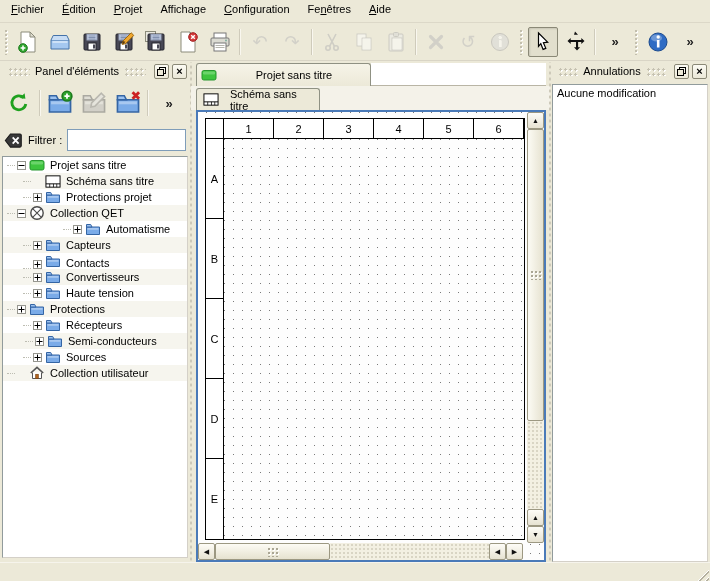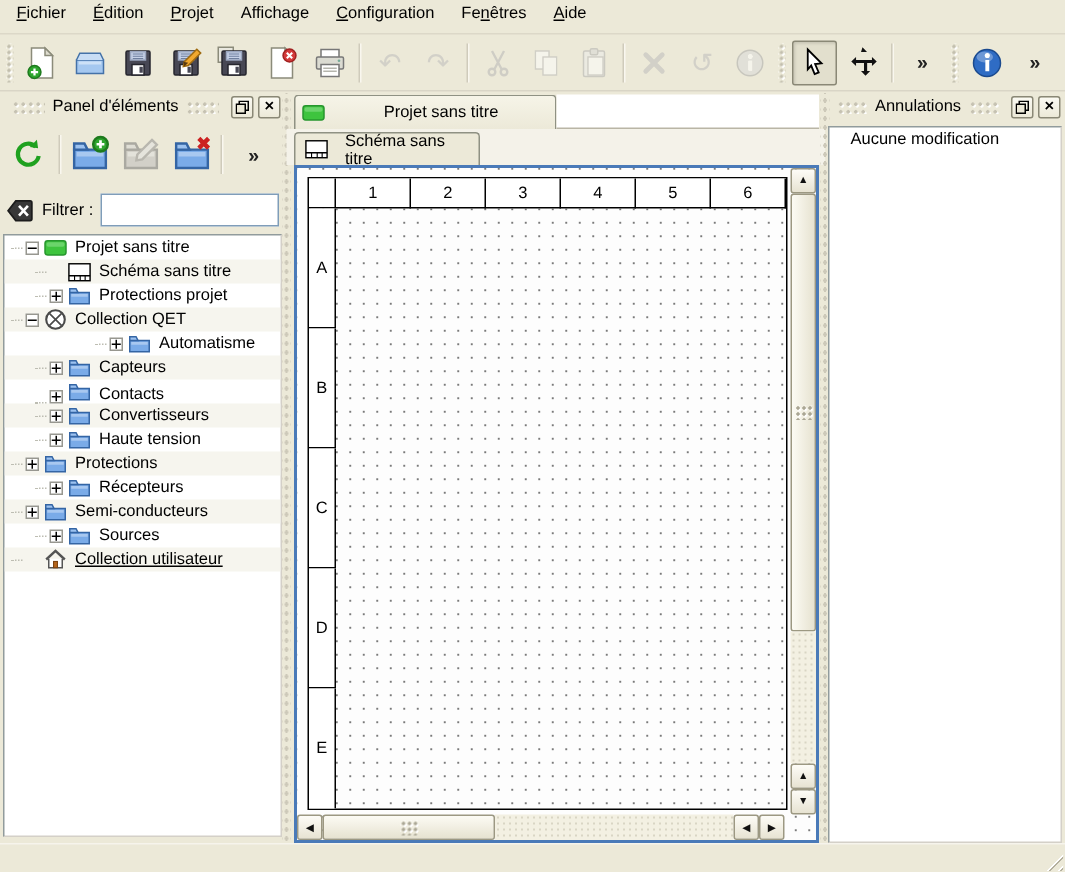--- a/index.html
+++ b/index.html
@@ -45,21 +45,21 @@
   #filter-input{flex:1;height:18px;border:1px solid #7f9db9;background:#fff;font:inherit;padding:1px 3px;min-width:10px}
   #tree{left:2px;top:156px;width:184px;height:400px;overflow:hidden}
   .tree-row{height:16px;display:flex;align-items:center;white-space:nowrap}
   .tree-row.alt{background:#f6f5ee}
   .expander{width:9px;height:9px;box-sizing:border-box;border:1px solid #979790;background:#fff;
             display:inline-flex;align-items:center;justify-content:center;flex:none;margin-right:3px}
   .tree-ico{width:16px;height:16px;flex:none;margin-right:5px;display:inline-flex;align-items:center;justify-content:center}
   .stub{border-top:1px dotted #bdbdb2;width:8px;flex:none;margin-right:2px}
 
   #dock-right{left:552px;top:62px;width:156px;height:500px}
-  #undo-list{left:552px;top:84px;width:156px;height:478px;box-sizing:border-box;padding:2px 14px}
+  #undo-list{left:552px;top:84px;width:156px;height:478px;box-sizing:border-box;padding:2px 4px}
 
   .splitter{top:62px;width:6px;height:500px;
       background-image:radial-gradient(#cdc9b9 1px,transparent 1.2px);background-size:4px 6px;background-position:1px 2px}
 
   
   #tabrow1{left:191px;top:62px;width:359px;height:24px}
   #tab-project{position:absolute;left:5px;top:1px;width:175px;height:23px;box-sizing:border-box;
       border:1px solid #8f9183;border-bottom:none;border-radius:3px 3px 0 0;background:linear-gradient(#f6f4e8,#ece9d8);
       display:flex;align-items:center;padding:0 4px}
   #tab-project .lbl{flex:1;text-align:center}
@@ -489,55 +489,55 @@
       </span>
       <span class="tree-ico">
         <svg width="16" height="16" viewBox="0 0 16 16">
           <path d="M1.5 6h13v7.5h-13z" fill="#7aabe8" stroke="#3465a4"></path>
           <path d="M1.5 6V3.5h4.2L7 6z" fill="#9cc2f0" stroke="#3465a4"></path>
           <path d="M2.5 7h11v1.8h-11z" fill="#fff" opacity=".35"></path>
         </svg>
       </span>
       <span>Récepteurs</span>
     </div>
+    <div class="tree-row alt" style="padding-left: 22px;">
+      <span class="stub"></span>
+      <span class="expander">
+        <svg width="7" height="7" viewBox="0 0 7 7">
+          <path d="M0.5 3.5h6" stroke="#000"></path>
+          <path d="M3.5 0.5v6" stroke="#000"></path>
+        </svg>
+      </span>
+      <span class="tree-ico">
+        <svg width="16" height="16" viewBox="0 0 16 16">
+          <path d="M1.5 6h13v7.5h-13z" fill="#7aabe8" stroke="#3465a4"></path>
+          <path d="M1.5 6V3.5h4.2L7 6z" fill="#9cc2f0" stroke="#3465a4"></path>
+          <path d="M2.5 7h11v1.8h-11z" fill="#fff" opacity=".35"></path>
+        </svg>
+      </span>
+      <span>Semi-conducteurs</span>
+    </div>
+    <div class="tree-row" style="padding-left: 20px;">
+      <span class="stub"></span>
+      <span class="expander">
+        <svg width="7" height="7" viewBox="0 0 7 7">
+          <path d="M0.5 3.5h6" stroke="#000"></path>
+          <path d="M3.5 0.5v6" stroke="#000"></path>
+        </svg>
+      </span>
+      <span class="tree-ico">
+        <svg width="16" height="16" viewBox="0 0 16 16">
+          <path d="M1.5 6h13v7.5h-13z" fill="#7aabe8" stroke="#3465a4"></path>
+          <path d="M1.5 6V3.5h4.2L7 6z" fill="#9cc2f0" stroke="#3465a4"></path>
+          <path d="M2.5 7h11v1.8h-11z" fill="#fff" opacity=".35"></path>
+        </svg>
+      </span>
+      <span>Sources</span>
+    </div>
     <div class="tree-row alt" style="padding-left: 4px;">
-      <span class="stub"></span>
-      <span class="expander">
-        <svg width="7" height="7" viewBox="0 0 7 7">
-          <path d="M0.5 3.5h6" stroke="#000"></path>
-          <path d="M3.5 0.5v6" stroke="#000"></path>
-        </svg>
-      </span>
-      <span class="tree-ico">
-        <svg width="16" height="16" viewBox="0 0 16 16">
-          <path d="M1.5 6h13v7.5h-13z" fill="#7aabe8" stroke="#3465a4"></path>
-          <path d="M1.5 6V3.5h4.2L7 6z" fill="#9cc2f0" stroke="#3465a4"></path>
-          <path d="M2.5 7h11v1.8h-11z" fill="#fff" opacity=".35"></path>
-        </svg>
-      </span>
-      <span>Semi-conducteurs</span>
-    </div>
-    <div class="tree-row" style="padding-left: 20px;">
-      <span class="stub"></span>
-      <span class="expander">
-        <svg width="7" height="7" viewBox="0 0 7 7">
-          <path d="M0.5 3.5h6" stroke="#000"></path>
-          <path d="M3.5 0.5v6" stroke="#000"></path>
-        </svg>
-      </span>
-      <span class="tree-ico">
-        <svg width="16" height="16" viewBox="0 0 16 16">
-          <path d="M1.5 6h13v7.5h-13z" fill="#7aabe8" stroke="#3465a4"></path>
-          <path d="M1.5 6V3.5h4.2L7 6z" fill="#9cc2f0" stroke="#3465a4"></path>
-          <path d="M2.5 7h11v1.8h-11z" fill="#fff" opacity=".35"></path>
-        </svg>
-      </span>
-      <span>Sources</span>
-    </div>
-    <div class="tree-row alt" style="padding-left: 4px; text-decoration: underline;">
       <span class="stub"></span>
       <span style="width: 12px; flex: 0 0 auto;"></span>
       <span class="tree-ico">
         <svg width="16" height="16" viewBox="0 0 16 16">
           <path d="M1.8 8L8 2.3 14.2 8" fill="none" stroke="#555" stroke-width="1.6"></path>
           <path d="M3.5 7.5v6h9v-6" fill="#fff" stroke="#555"></path>
           <rect x="6.7" y="9.3" width="2.6" height="4.2" fill="#b5651d" stroke="#7a4210" stroke-width=".7"></rect>
         </svg>
       </span>
       <span>Collection utilisateur</span>

